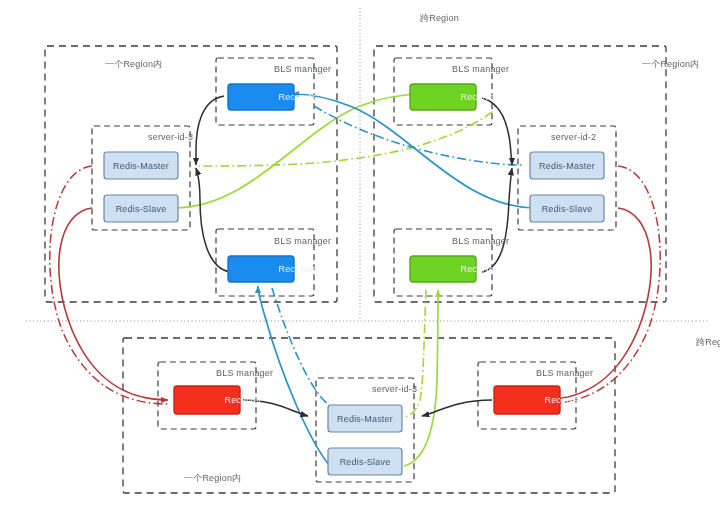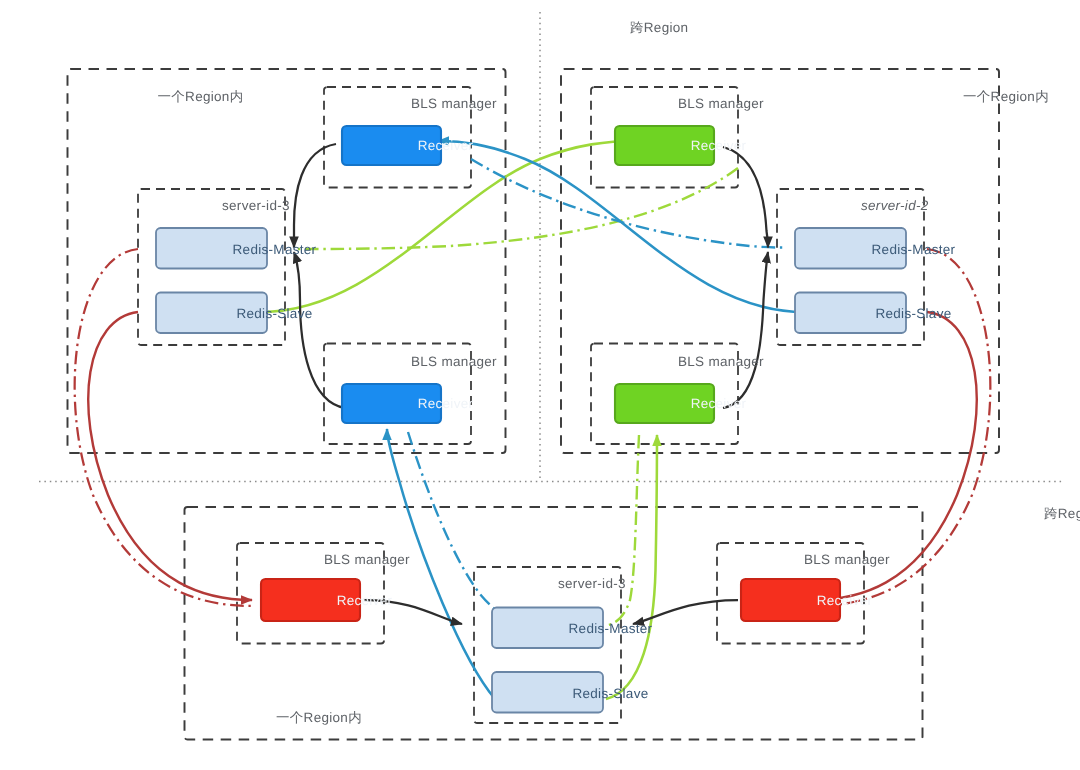--- a/index.html
+++ b/index.html
@@ -5,21 +5,21 @@
 <style>
   html,body{margin:0;padding:0;background:#ffffff;}
   body{width:720px;height:513px;overflow:hidden;
        font-family:"Liberation Sans","DejaVu Sans",sans-serif;}
   #stage{position:relative;width:720px;height:513px;background:#fff;}
   svg#canvas{position:absolute;left:0;top:0;width:720px;height:513px;}
   .lbl{position:absolute;color:#5f6368;font-size:9px;letter-spacing:.2px;
        white-space:nowrap;pointer-events:none;padding-left:48px;}
   .boxlabel{position:absolute;display:flex;align-items:center;justify-content:center;
             font-size:9px;letter-spacing:.2px;white-space:nowrap;}
-  .redisbox{color:#3c5a78;margin-left:42px;}
+  .redisbox{color:#3c5a78;}
   .recvbox{color:#f0f4f8;padding-left:36px;}
 </style>
 </head>
 <body>
 
 <div id="stage">
 
   <svg id="canvas" viewBox="0 0 720 513">
     <defs>
       <marker id="ahBlack" markerWidth="9" markerHeight="9" refX="7.4" refY="3.2" orient="auto" markerUnits="userSpaceOnUse">
@@ -121,21 +121,21 @@
   <div class="lbl" style="left:648px;top:336px;">跨Region</div>
 
   <div class="lbl" style="left:226px;top:64px;">BLS manager</div>
   <div class="lbl" style="left:226px;top:236px;">BLS manager</div>
   <div class="lbl" style="left:404px;top:64px;">BLS manager</div>
   <div class="lbl" style="left:404px;top:236px;">BLS manager</div>
   <div class="lbl" style="left:168px;top:368px;">BLS manager</div>
   <div class="lbl" style="left:488px;top:368px;">BLS manager</div>
 
   <div class="lbl" style="left:100px;top:132px;">server-id-3</div>
-  <div class="lbl" style="left:526px;top:132px;font-style:italic;">server-id-2</div>
+  <div class="lbl" style="left:503px;top:132px;">server-id-2</div>
   <div class="lbl" style="left:324px;top:384px;text-align:center;">server-id-3</div>
 
   <div class="boxlabel recvbox" style="left:228px;top:84px;width:66px;height:26px;">Receiver</div>
   <div class="boxlabel recvbox" style="left:228px;top:256px;width:66px;height:26px;">Receiver</div>
   <div class="boxlabel recvbox" style="left:410px;top:84px;width:66px;height:26px;">Receiver</div>
   <div class="boxlabel recvbox" style="left:410px;top:256px;width:66px;height:26px;">Receiver</div>
   <div class="boxlabel recvbox" style="left:174px;top:386px;width:66px;height:28px;">Receiver</div>
   <div class="boxlabel recvbox" style="left:494px;top:386px;width:66px;height:28px;">Receiver</div>
 
   <div class="boxlabel redisbox" style="left:104px;top:152px;width:74px;height:27px;">Redis-Master</div>

